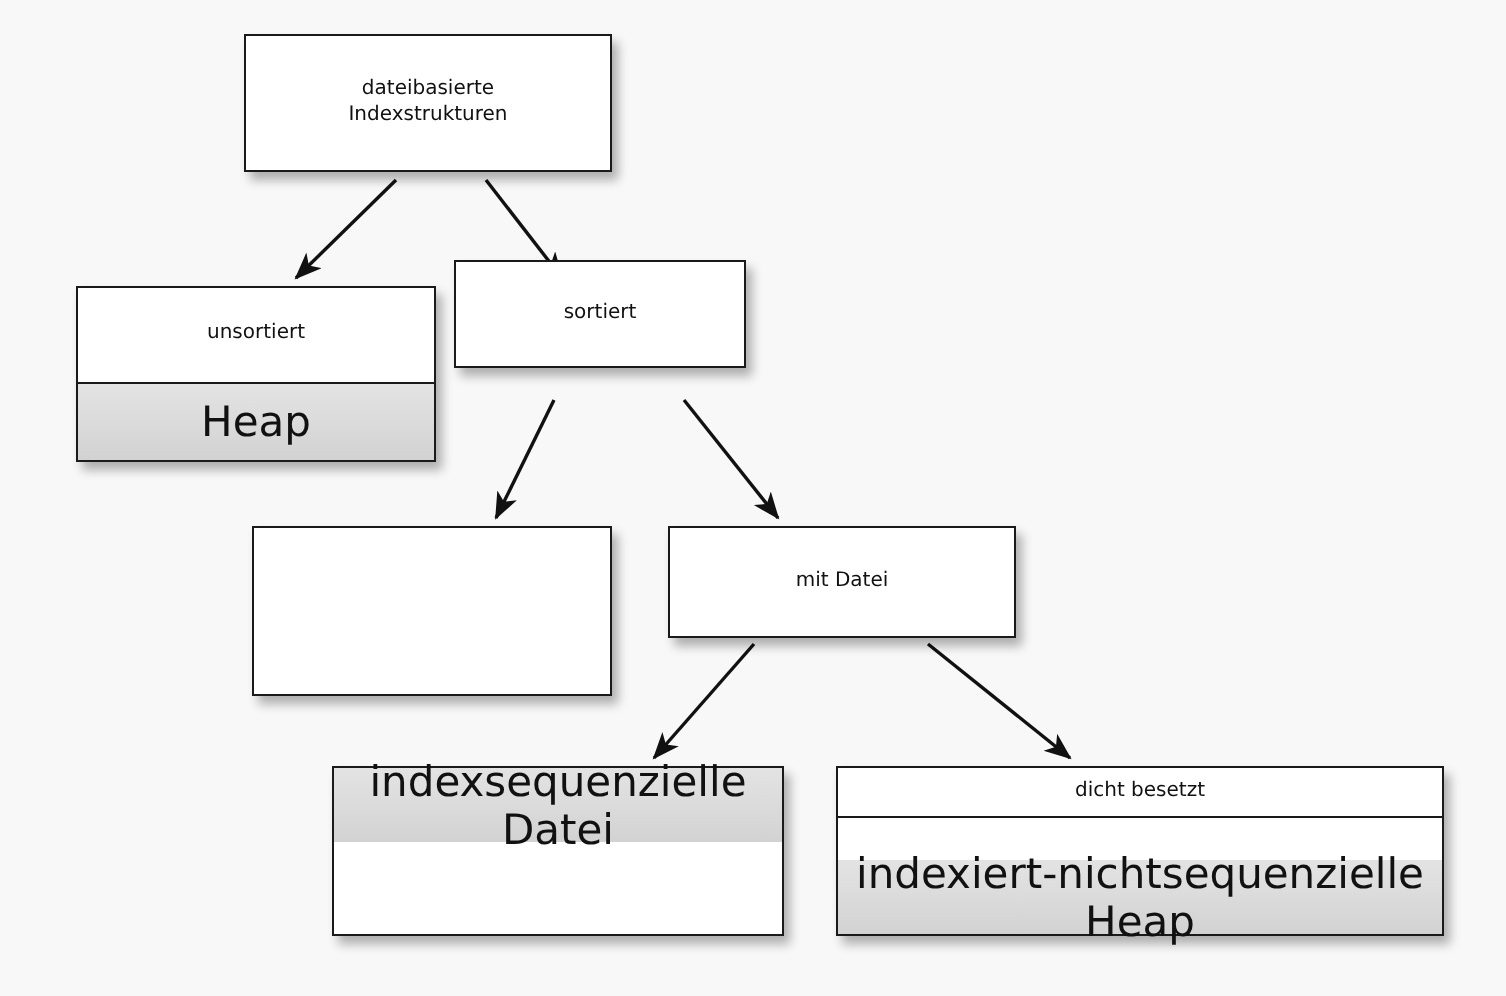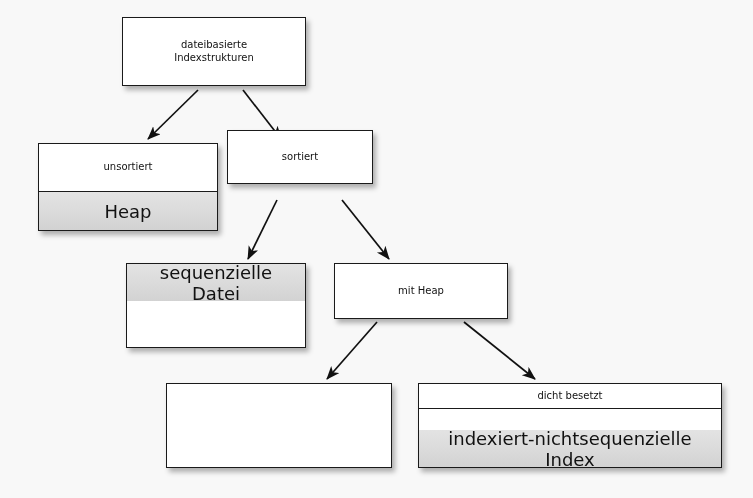--- a/index.html
+++ b/index.html
@@ -51,21 +51,21 @@
   .node.two-part .node-title {
     border-bottom: 1.6px solid #1a1a1a;
   }
   .node-sub {
     flex: 0 0 auto;
     display: flex;
     align-items: center;
     justify-content: center;
     text-align: center;
     color: #111111;
-    font-size: 18px;
+    font-size: 21px;
     padding: 2px 6px;
     background: linear-gradient(to bottom, #e3e3e3 0%, #dcdcdc 45%, #d2d2d2 100%);
   }
 </style>
 </head>
 <body>
 
 <div id="diagram-root">
 
   <svg id="edge-layer" viewBox="0 0 753 498">
@@ -90,26 +90,26 @@
 Indexstrukturen</div>
       </div>
       <div class="node two-part" style="left: 9px; top: 143px; width: 180px; height: 88px; margin-left: 29px;">
         <div class="node-title">unsortiert</div>
         <div class="node-sub" style="height: 34px;">Heap</div>
       </div>
       <div class="node" style="left: 227px; top: 130px; width: 146px; height: 54px;">
         <div class="node-title">sortiert</div>
       </div>
       <div class="node two-part" style="left: 126px; top: 263px; width: 180px; height: 85px;">
-        <div class="node-sub" style="height: 33px;">sequenzielle Datei</div>
       </div>
       <div class="node" style="left: 334px; top: 263px; width: 174px; height: 56px;">
-        <div class="node-title">mit Heap</div>
+        <div class="node-title">mit Datei</div>
       </div>
       <div class="node two-part" style="left: 166px; top: 383px; width: 226px; height: 85px;">
+        <div class="node-sub" style="height: 33px;">indexsequenzielle Datei</div>
       </div>
       <div class="node two-part" style="left: 418px; top: 383px; width: 304px; height: 85px; gap: 21px;">
         <div class="node-title">dicht besetzt</div>
-        <div class="node-sub" style="height: 33px;">indexiert-nichtsequenzielle Index</div>
+        <div class="node-sub" style="height: 33px;">indexiert-nichtsequenzielle Heap</div>
       </div>
     </div>
 
 </div>
 
 </body></html>

